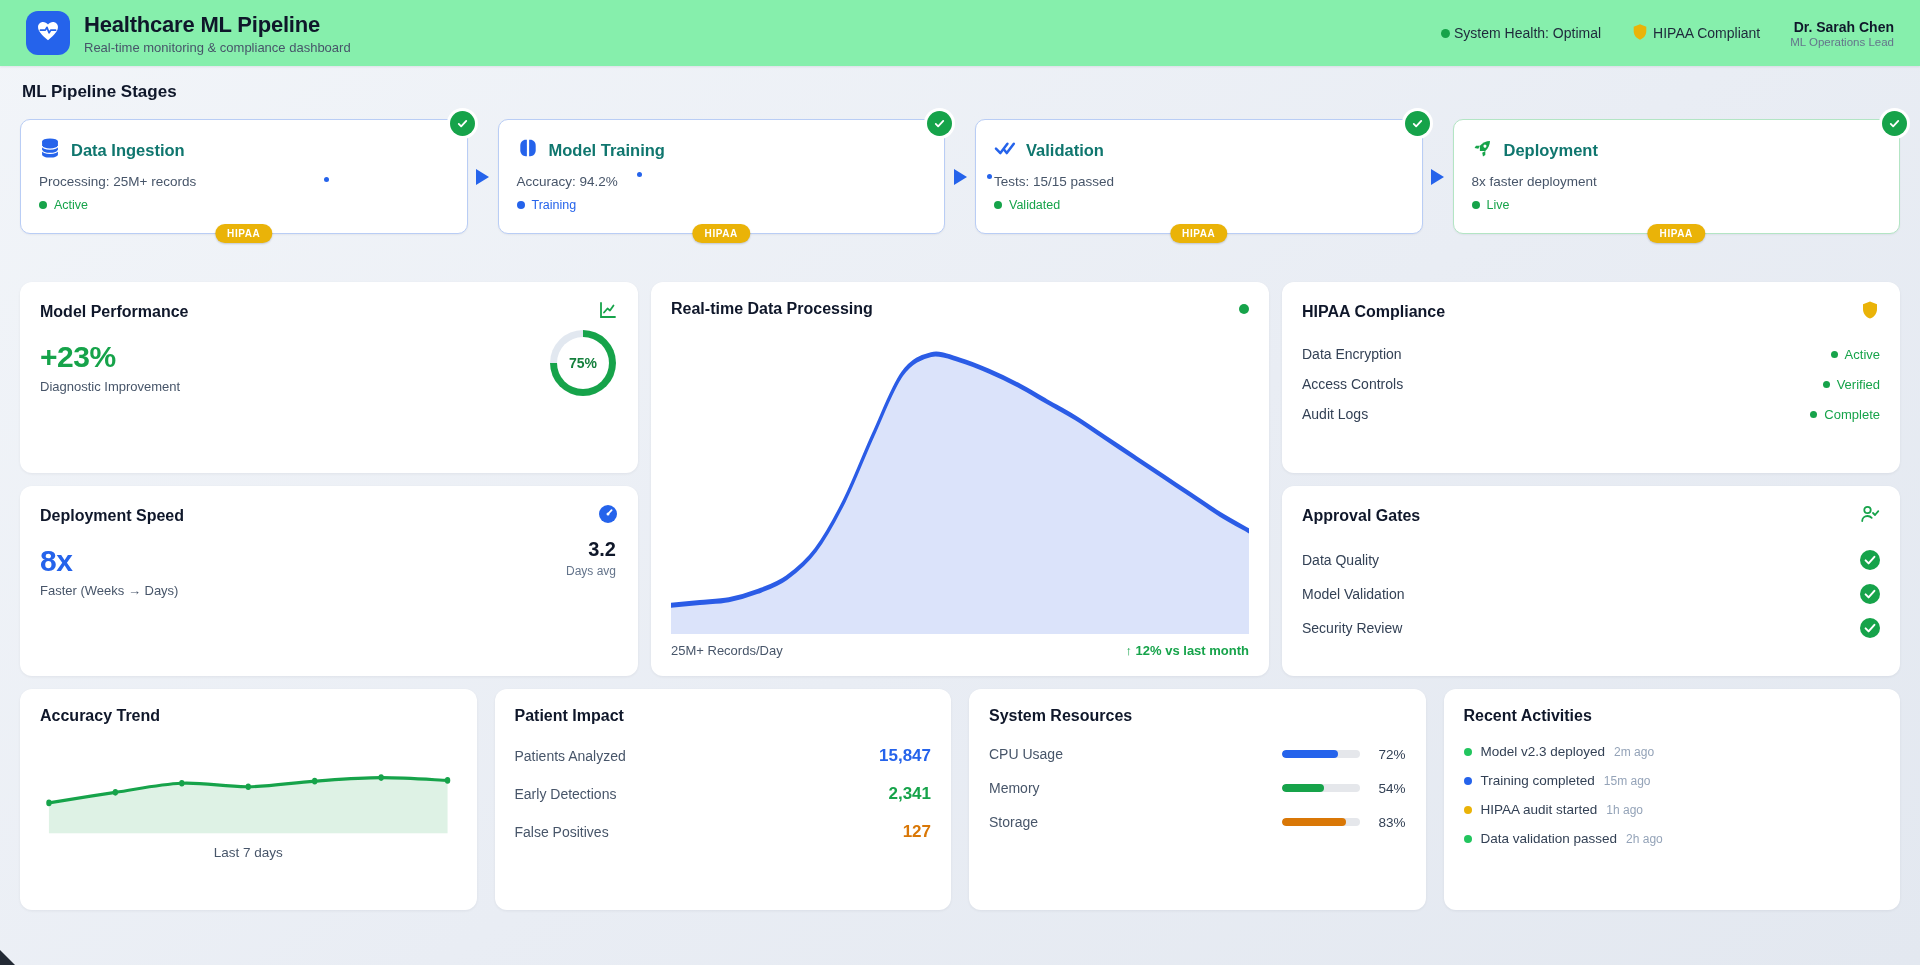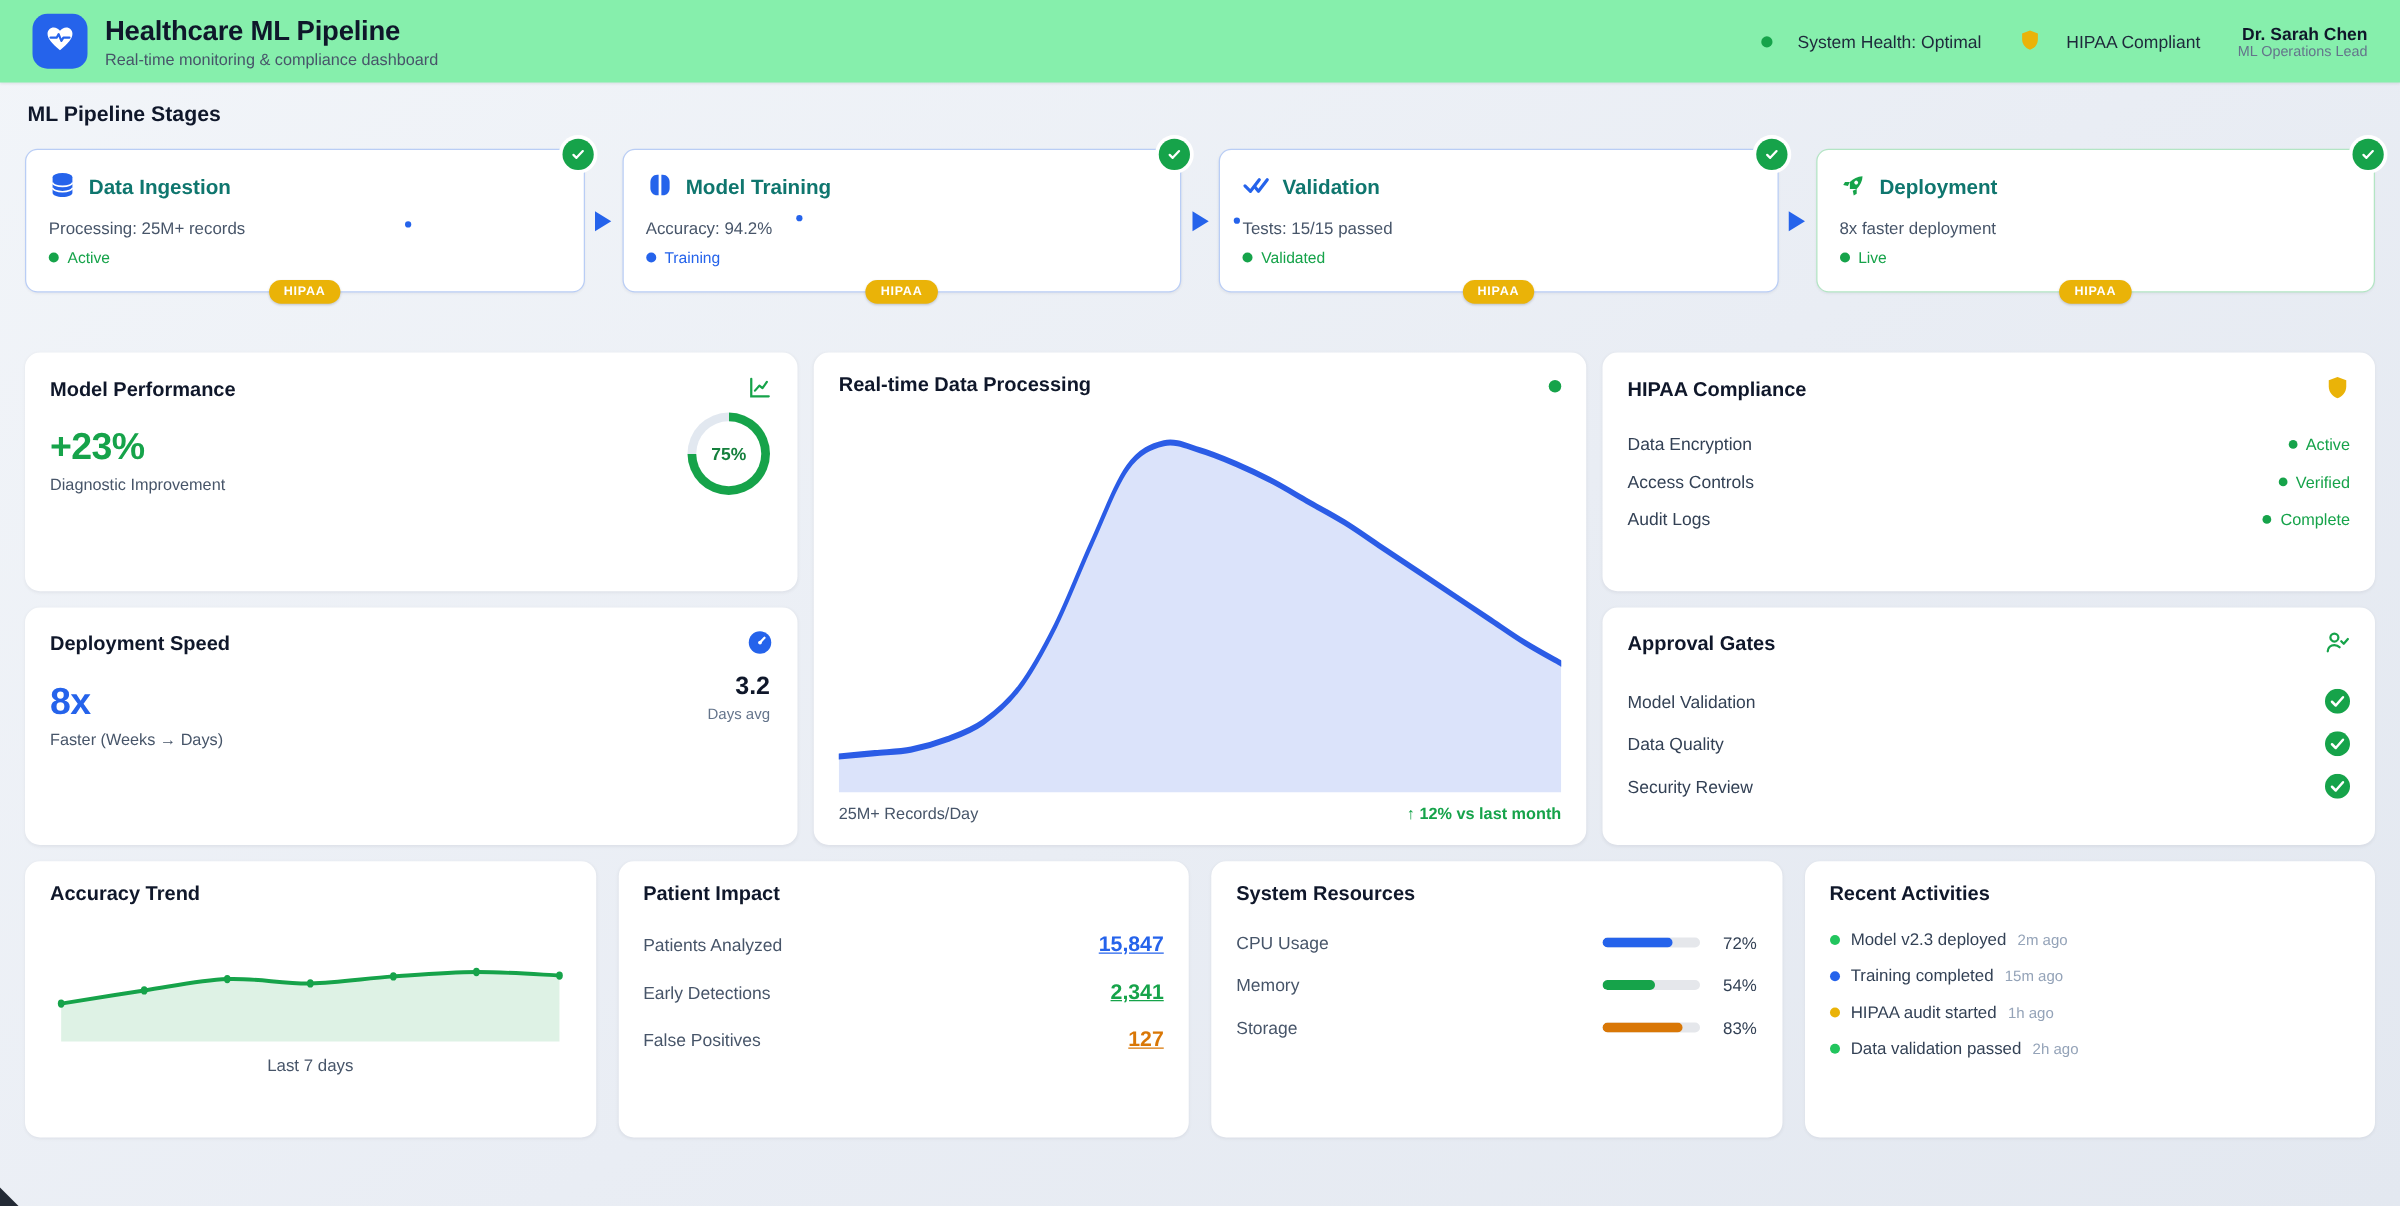--- a/index.html
+++ b/index.html
@@ -16,21 +16,21 @@
     padding:0 26px; box-shadow:0 1px 2px rgba(15,23,42,.08);
   }
   .logo{
     width:44px;height:44px;border-radius:12px;background:#2563eb;
     display:flex;align-items:center;justify-content:center;margin-right:14px;
     flex:0 0 auto;
   }
   .title-block .app-title{font-size:22px;font-weight:800;color:#0f172a;letter-spacing:-.2px;}
   .title-block .app-subtitle{font-size:13px;color:#475569;margin-top:2px;}
   .header-right{margin-left:auto;display:flex;align-items:center;gap:30px;}
-  .status-chip{display:flex;align-items:center;gap:20px;font-size:14px;color:#1e293b;}
+  .status-chip{display:flex;align-items:center;gap:4px;font-size:14px;color:#1e293b;}
   .dot{border-radius:50%;display:inline-block;}
   .dot-9{width:9px;height:9px;}
   .user-block{text-align:right;}
   .user-block .uname{font-size:14px;font-weight:700;color:#0f172a;}
   .user-block .urole{font-size:11.5px;color:#64748b;margin-top:1px;}
   
   main{padding:16px 20px 0;}
   .section-title{font-size:17px;font-weight:700;color:#0f172a;margin:0 0 17px 2px;}
   
   .stages-row{display:flex;align-items:stretch;}
@@ -89,21 +89,21 @@
   .gate-icon.state-approved .icon-check{display:block;}
   .gate-icon.state-pending .icon-clock{display:block;}
   
   .grid-bottom{display:grid;grid-template-columns:repeat(4,1fr);gap:18px;margin-top:13px;height:221px;}
   .acc-chart-wrap{height:96px;margin-top:14px;}
   .acc-chart-wrap svg{width:100%;height:100%;display:block;}
   .chart-caption{text-align:center;font-size:13.5px;color:#475569;margin-top:10px;}
   .impact-rows{margin-top:12px;}
   .impact-row{display:flex;align-items:center;justify-content:space-between;padding:9px 0;}
   .impact-label{font-size:14px;color:#475569;}
-  .impact-value{font-size:17px;font-weight:800;text-decoration:underline;}
+  .impact-value{font-size:17px;font-weight:800;}
   .res-rows{margin-top:12px;}
   .res-row{display:flex;align-items:center;padding:9px 0;}
   .res-label{font-size:14px;color:#475569;flex:1;}
   .bar-track{width:78px;height:8px;border-radius:99px;background:#e5e7eb;overflow:hidden;margin-right:10px;}
   .bar-fill{height:100%;border-radius:99px;}
   .res-value{font-size:13.5px;color:#334155;width:36px;text-align:right;}
   .act-rows{margin-top:12px;}
   .act-row{display:flex;align-items:center;gap:9px;padding:7px 0;}
   .act-row .dot{width:8px;height:8px;flex:0 0 auto;}
   .act-text{font-size:13.5px;color:#334155;}
@@ -365,31 +365,31 @@
           <span>
             <svg width="20" height="20" viewBox="0 0 20 20" fill="none" stroke="#16a34a" stroke-width="1.8" stroke-linecap="round" stroke-linejoin="round">
               <circle cx="7.5" cy="6" r="3.2"></circle>
               <path d="M2.2 17c0-3 2.4-5 5.3-5 1.7 0 3.2.7 4.2 1.8"></path>
               <polyline points="13,9 15,11 18.3,7.2"></polyline>
             </svg>
           </span>
         </div>
         <div class="kv-rows">
           <div class="kv-row">
-            <span class="kv-label">Model Validation</span>
+            <span class="kv-label">Data Quality</span>
             <span class="gate-icon state-approved">
               <svg class="icon-check" viewBox="0 0 20 20">
                   <circle cx="10" cy="10" r="10" fill="#16a34a"></circle>
                   <path d="M5.6 10.4 8.6 13.4 14.4 6.8" fill="none" stroke="#fff" stroke-width="2" stroke-linecap="round" stroke-linejoin="round"></path>
                 </svg>
 
             </span>
           </div>
           <div class="kv-row">
-            <span class="kv-label">Data Quality</span>
+            <span class="kv-label">Model Validation</span>
             <span class="gate-icon state-approved">
               <svg class="icon-check" viewBox="0 0 20 20">
                   <circle cx="10" cy="10" r="10" fill="#16a34a"></circle>
                   <path d="M5.6 10.4 8.6 13.4 14.4 6.8" fill="none" stroke="#fff" stroke-width="2" stroke-linecap="round" stroke-linejoin="round"></path>
                 </svg>
 
             </span>
           </div>
           <div class="kv-row">
             <span class="kv-label">Security Review</span>

